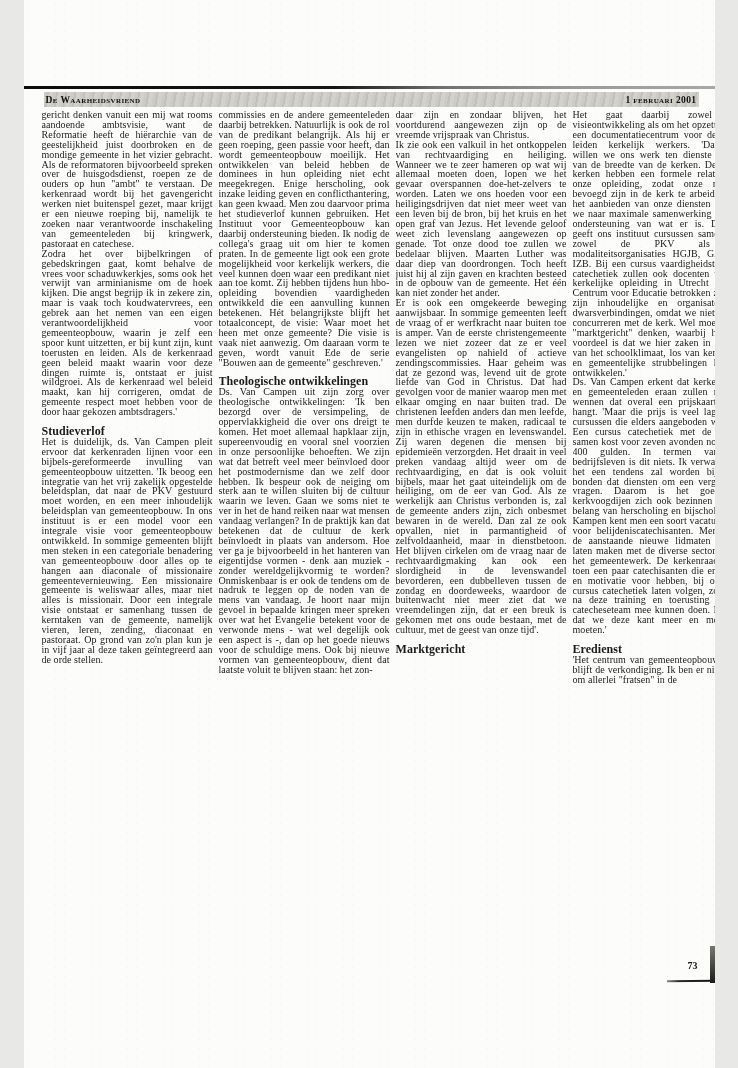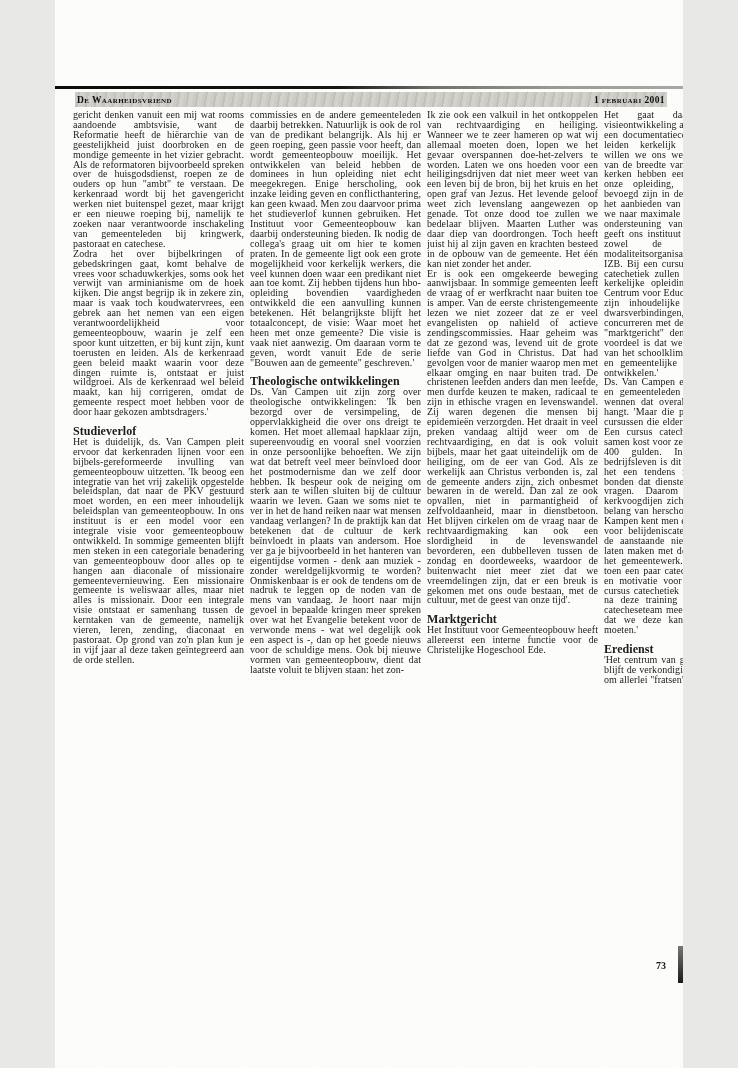--- a/index.html
+++ b/index.html
@@ -1,17 +1,17 @@
 <!DOCTYPE html>
 <html><head>
 <meta charset="utf-8">
 <style>
   html,body { margin:0; padding:0; background:#e8e8e6; }
   .page {
-    position:relative; width:628px; height:1068px; margin:0 auto;
+    position:relative; width:691px; height:1068px; margin:0 auto;
     background:#fcfcfa;
     background-image: radial-gradient(#f0f0ed 0.5px, transparent 0.6px);
     background-size: 9px 9px;
     font-family:"Liberation Serif","DejaVu Serif",serif;
     color:#1b1b1b; overflow:hidden;
   }
   .top-rule {
     position:absolute; left:0; top:86px; width:100%; height:3px;
     background:linear-gradient(to right,#0c0c0c 0%,#151515 45%,#6f6f6c 60%,#9a9a96 80%,#a8a8a4 100%);
   }
@@ -70,24 +70,24 @@
         <p>Zodra het over bijbelkringen of gebedskringen gaat, komt behalve de vrees voor schaduwkerkjes, soms ook het verwijt van arminianisme om de hoek kijken. Die angst begrijp ik in zekere zin, maar is vaak toch koudwatervrees, een gebrek aan het nemen van een eigen verantwoordelijkheid voor gemeenteopbouw, waarin je zelf een spoor kunt uitzetten, er bij kunt zijn, kunt toerusten en leiden. Als de kerkenraad geen beleid maakt waarin voor deze dingen ruimte is, ontstaat er juist wildgroei. Als de kerkenraad wel beleid maakt, kan hij corrigeren, omdat de gemeente respect moet hebben voor de door haar gekozen ambtsdragers.'</p>
         <h3>Studieverlof</h3>
         <p>Het is duidelijk, ds. Van Campen pleit ervoor dat kerkenraden lijnen voor een bijbels-gereformeerde invulling van gemeenteopbouw uitzetten. 'Ik beoog een integratie van het vrij zakelijk opgestelde beleidsplan, dat naar de PKV gestuurd moet worden, en een meer inhoudelijk beleidsplan van gemeenteopbouw. In ons instituut is er een model voor een integrale visie voor gemeenteopbouw ontwikkeld. In sommige gemeenten blijft men steken in een categoriale benadering van gemeenteopbouw door alles op te hangen aan diaconale of missionaire gemeentevernieuwing. Een missionaire gemeente is weliswaar alles, maar niet alles is missionair. Door een integrale visie ontstaat er samenhang tussen de kerntaken van de gemeente, namelijk vieren, leren, zending, diaconaat en pastoraat. Op grond van zo'n plan kun je in vijf jaar al deze taken geïntegreerd aan de orde stellen.</p>
       </div>
       <div class="col">
         <p>commissies en de andere gemeenteleden daarbij betrekken. Natuurlijk is ook de rol van de predikant belangrijk. Als hij er geen roeping, geen passie voor heeft, dan wordt gemeenteopbouw moeilijk. Het ontwikkelen van beleid hebben de dominees in hun opleiding niet echt meegekregen. Enige herscholing, ook inzake leiding geven en conflicthantering, kan geen kwaad. Men zou daarvoor prima het studieverlof kunnen gebruiken. Het Instituut voor Gemeenteopbouw kan daarbij ondersteuning bieden. Ik nodig de collega's graag uit om hier te komen praten. In de gemeente ligt ook een grote mogelijkheid voor kerkelijk werkers, die veel kunnen doen waar een predikant niet aan toe komt. Zij hebben tijdens hun hbo-opleiding bovendien vaardigheden ontwikkeld die een aanvulling kunnen betekenen. Hét belangrijkste blijft het totaalconcept, de visie: Waar moet het heen met onze gemeente? Die visie is vaak niet aanwezig. Om daaraan vorm te geven, wordt vanuit Ede de serie "Bouwen aan de gemeente" geschreven.'</p>
         <h3>Theologische ontwikkelingen</h3>
         <p>Ds. Van Campen uit zijn zorg over theologische ontwikkelingen: 'Ik ben bezorgd over de versimpeling, de oppervlakkigheid die over ons dreigt te komen. Het moet allemaal hapklaar zijn, supereenvoudig en vooral snel voorzien in onze persoonlijke behoeften. We zijn wat dat betreft veel meer beïnvloed door het postmodernisme dan we zelf door hebben. Ik bespeur ook de neiging om sterk aan te willen sluiten bij de cultuur waarin we leven. Gaan we soms niet te ver in het de hand reiken naar wat mensen vandaag verlangen? In de praktijk kan dat betekenen dat de cultuur de kerk beïnvloedt in plaats van andersom. Hoe ver ga je bijvoorbeeld in het hanteren van eigentijdse vormen - denk aan muziek - zonder wereldgelijkvormig te worden? Onmiskenbaar is er ook de tendens om de nadruk te leggen op de noden van de mens van vandaag. Je hoort naar mijn gevoel in bepaalde kringen meer spreken over wat het Evangelie betekent voor de verwonde mens - wat wel degelijk ook een aspect is -, dan op het goede nieuws voor de schuldige mens. Ook bij nieuwe vormen van gemeenteopbouw, dient dat laatste voluit te blijven staan: het zon-</p>
       </div>
       <div class="col">
+        <p>daar zijn en zondaar blijven, het voortdurend aangewezen zijn op de vreemde vrijspraak van Christus.</p>
         <p>Ik zie ook een valkuil in het ontkoppelen van rechtvaardiging en heiliging. Wanneer we te zeer hameren op wat wij allemaal moeten doen, lopen we het gevaar overspannen doe-het-zelvers te worden. Laten we ons hoeden voor een heiligingsdrijven dat niet meer weet van een leven bij de bron, bij het kruis en het open graf van Jezus. Het levende geloof weet zich levenslang aangewezen op genade. Tot onze dood toe zullen we bedelaar blijven. Maarten Luther was daar diep van doordrongen. Toch heeft juist hij al zijn gaven en krachten besteed in de opbouw van de gemeente. Het één kan niet zonder het ander.</p>
         <p>Er is ook een omgekeerde beweging aanwijsbaar. In sommige gemeenten leeft de vraag of er werfkracht naar buiten toe is amper. Van de eerste christengemeente lezen we niet zozeer dat ze er veel evangelisten op nahield of actieve zendingscommissies. Haar geheim was dat ze gezond was, levend uit de grote liefde van God in Christus. Dat had gevolgen voor de manier waarop men met elkaar omging en naar buiten trad. De christenen leefden anders dan men leefde, men durfde keuzen te maken, radicaal te zijn in ethische vragen en levenswandel. Zij waren degenen die mensen bij epidemieën verzorgden. Het draait in veel preken vandaag altijd weer om de rechtvaardiging, en dat is ook voluit bijbels, maar het gaat uiteindelijk om de heiliging, om de eer van God. Als ze werkelijk aan Christus verbonden is, zal de gemeente anders zijn, zich onbesmet bewaren in de wereld. Dan zal ze ook opvallen, niet in parmantigheid of zelfvoldaanheid, maar in dienstbetoon. Het blijven cirkelen om de vraag naar de rechtvaardigmaking kan ook een slordigheid in de levenswandel bevorderen, een dubbelleven tussen de zondag en doordeweeks, waardoor de buitenwacht niet meer ziet dat we vreemdelingen zijn, dat er een breuk is gekomen met ons oude bestaan, met de cultuur, met de geest van onze tijd'.</p>
         <h3>Marktgericht</h3>
-        <p>Het Instituut voor Gemeenteopbouw heeft allereerst een interne functie voor de Christelijke Hogeschool Ede.</p>
       </div>
       <div class="col">
         <p>Het gaat daarbij zowel om visieontwikkeling als om het opzetten van een documentatiecentrum voor de op te leiden kerkelijk werkers. 'Daarnaast willen we ons werk ten dienste stellen van de breedte van de kerken. De SoW-kerken hebben een formele relatie met onze opleiding, zodat onze mensen bevoegd zijn in de kerk te arbeiden. Bij het aanbieden van onze diensten zoeken we naar maximale samenwerking met en ondersteuning van wat er is. Daarom geeft ons instituut cursussen samen met zowel de PKV als de modaliteitsorganisaties HGJB, GZB en IZB. Bij een cursus vaardigheidstraining catechetiek zullen ook docenten van de kerkelijke opleiding in Utrecht en het Centrum voor Educatie betrokken zijn. Er zijn inhoudelijke en organisatorische dwarsverbindingen, omdat we niet willen concurreren met de kerk. Wel moeten we "marktgericht" denken, waarbij het een voordeel is dat we hier zaken in de rust van het schoolklimaat, los van kerkelijke en gemeentelijke strubbelingen kunnen ontwikkelen.'</p>
         <p>Ds. Van Campen erkent dat kerkenraden en gemeenteleden eraan zullen moeten wennen dat overal een prijskaartje aan hangt. 'Maar die prijs is veel lager dan cursussen die elders aangeboden worden. Een cursus catechetiek met de HGJB samen kost voor zeven avonden nog geen 400 gulden. In termen van het bedrijfsleven is dit niets. Ik verwacht dat het een tendens zal worden bij onze bonden dat diensten om een vergoeding vragen. Daarom is het goed dat kerkvoogdijen zich ook bezinnen op het belang van herscholing en bijscholing. In Kampen kent men een soort vacaturebank voor belijdeniscatechisanten. Men heeft de aanstaande nieuwe lidmaten kennis laten maken met de diverse sectoren van het gemeentewerk. De kerkenraad heeft toen een paar catechisanten die er gaven en motivatie voor hebben, bij ons een cursus catechetiek laten volgen, zodat ze na deze training en toerusting in het catecheseteam mee kunnen doen. Ik vind dat we deze kant meer en meer op moeten.'</p>
         <h3>Eredienst</h3>
         <p>'Het centrum van gemeenteopbouw is en blijft de verkondiging. Ik ben er niet voor om allerlei "fratsen" in de</p>
       </div>
     </div>
 
   <div class="page-number">73</div>

